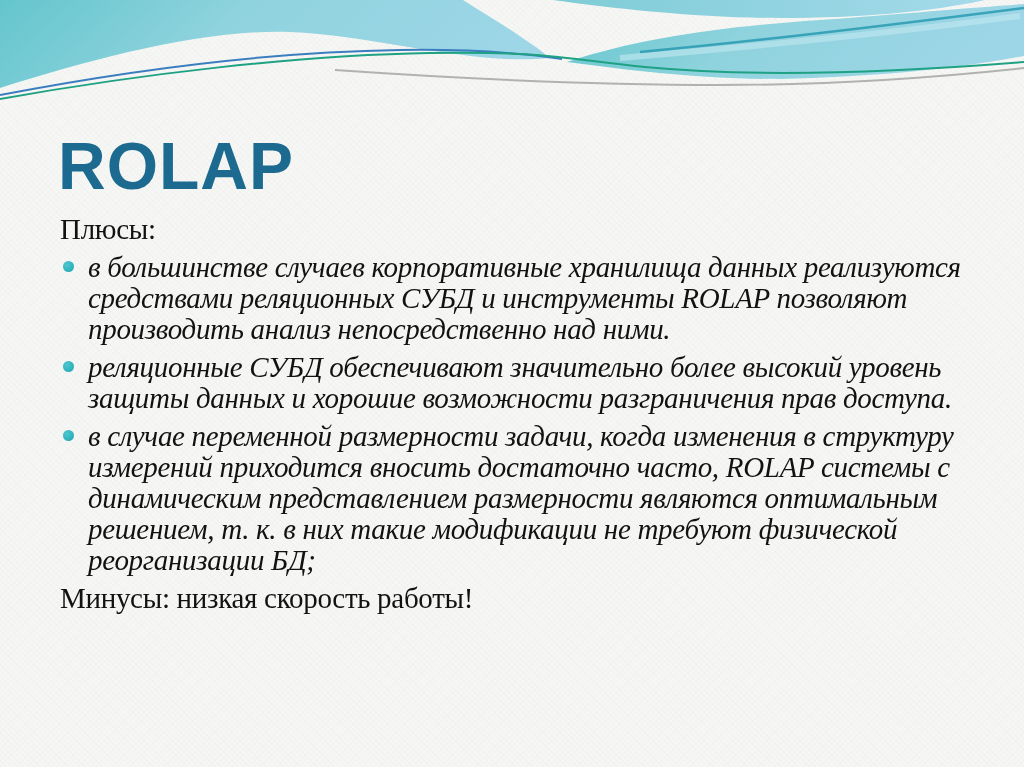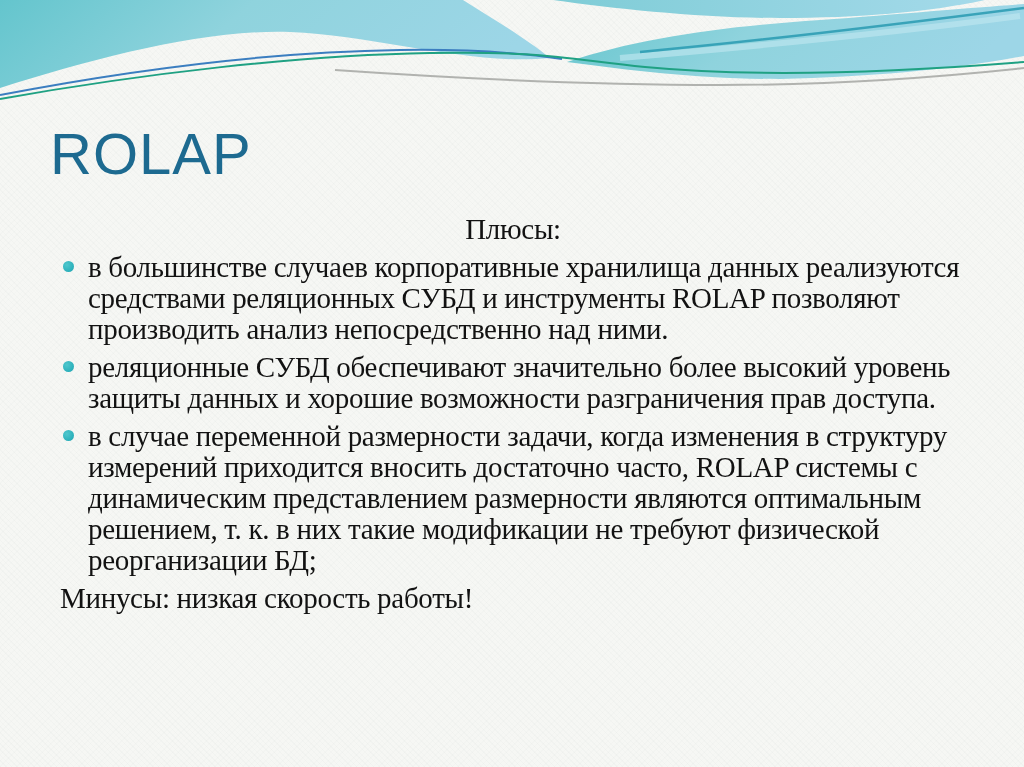--- a/index.html
+++ b/index.html
@@ -26,49 +26,49 @@
     left: 0;
     width: 1024px;
     height: 130px;
     display: block;
   }
 
   .slide-title {
     position: absolute;
     top: 120px;
     left: 46px;
-    margin: 4px;
+    margin: 12px;
     font-family: "Liberation Sans", "DejaVu Sans", sans-serif;
-    font-weight: 400;
-    font-size: 58px;
+    font-weight: 700;
+    font-size: 66px;
     line-height: 1.05;
     letter-spacing: 1px;
     color: #1d6a90;
   }
 
   .content {
     position: absolute;
     top: 214px;
     left: 60px;
     width: 906px;
     color: #121212;
     font-size: 29px;
     line-height: 31px;
     letter-spacing: -0.3px;
   }
 
   .lead-line {
     margin: 0 0 7px 0;
-    text-align: center;
   }
 
   ul.bullet-list {
     list-style: none;
     margin: 0;
     padding: 0;
+    font-style: italic;
   }
   ul.bullet-list li {
     position: relative;
     padding-left: 28px;
     margin: 0 0 7px 0;
   }
   .bullet-dot {
     position: absolute;
     left: 3px;
     top: 9px;

